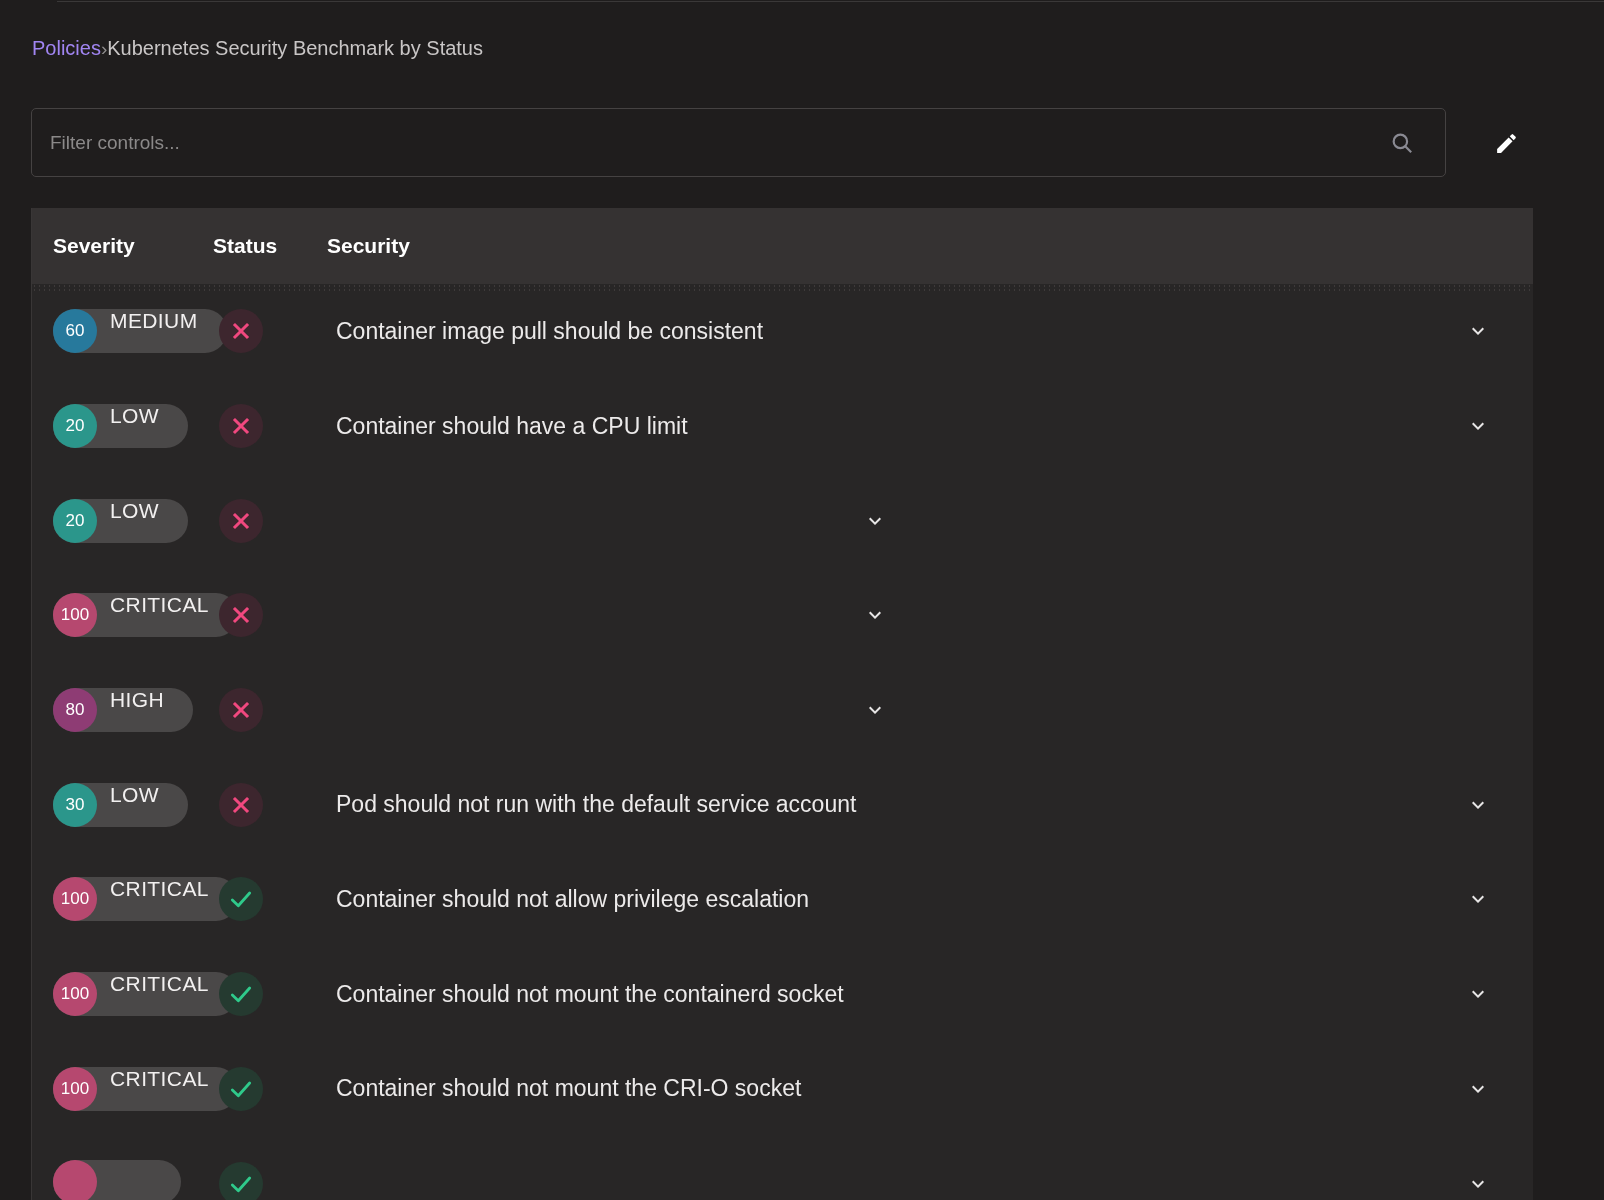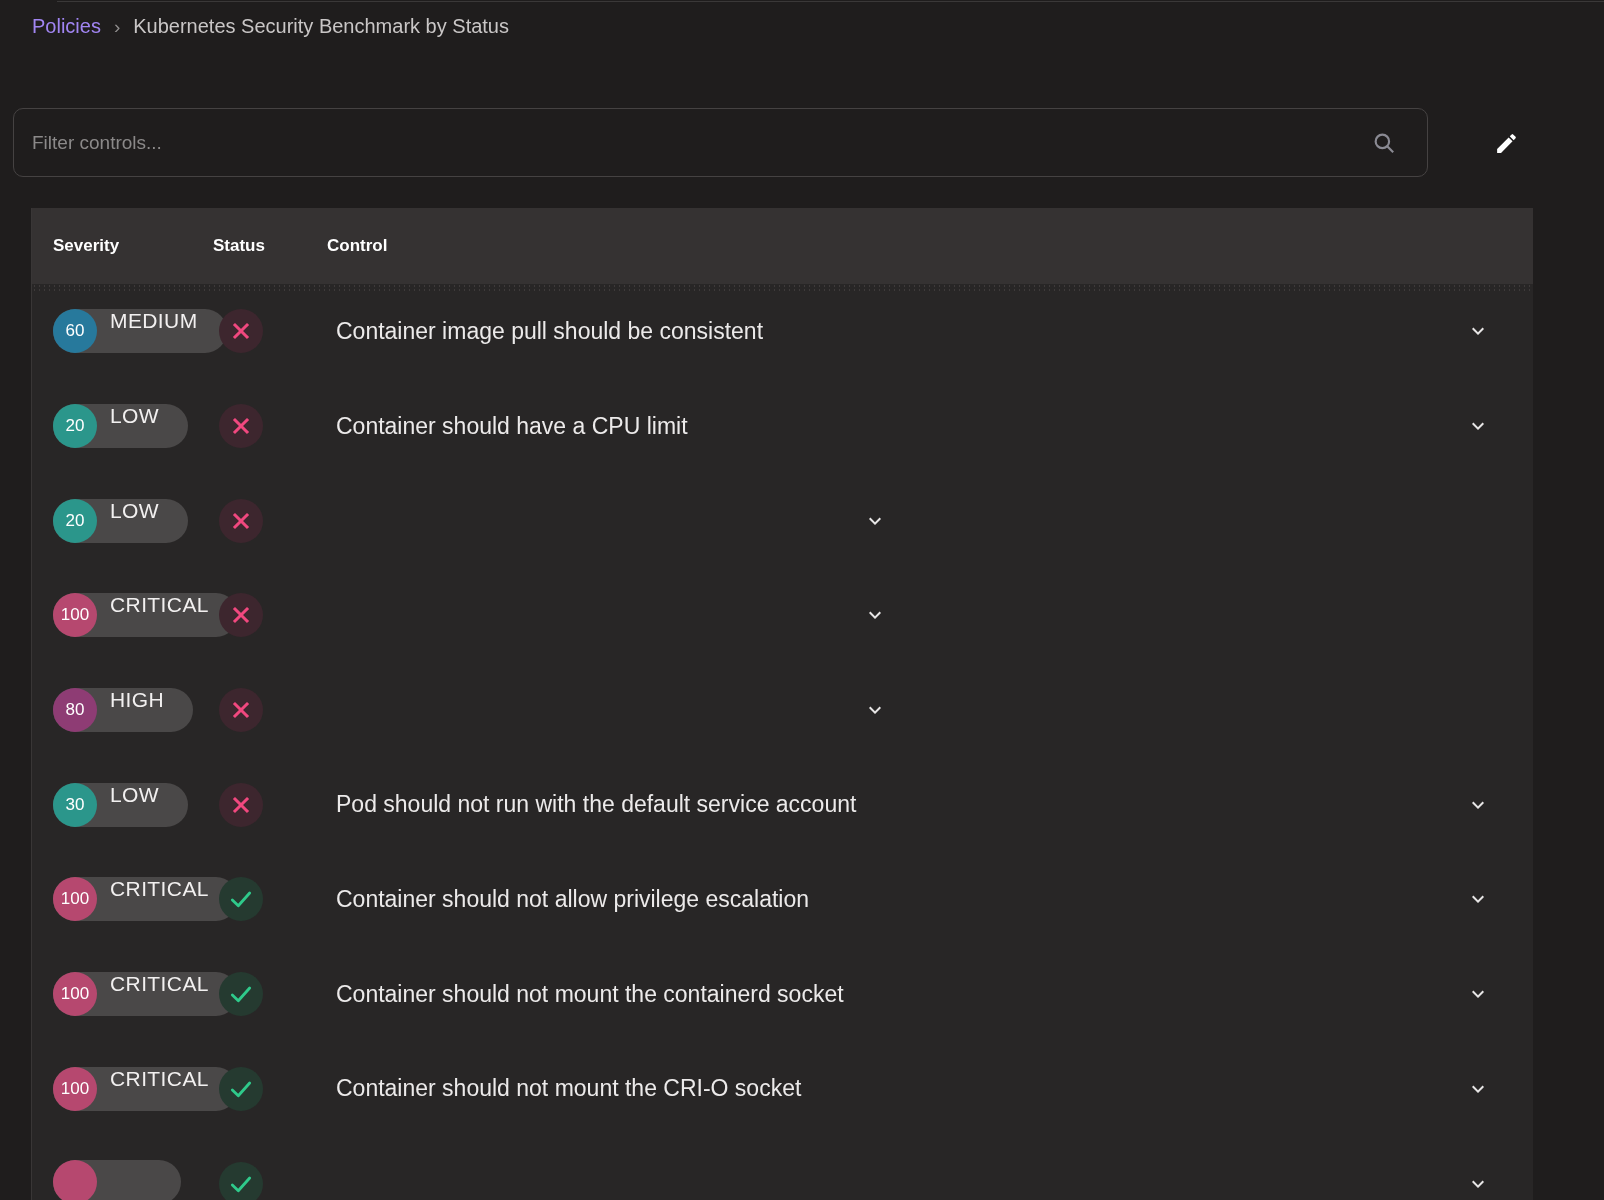--- a/index.html
+++ b/index.html
@@ -9,37 +9,37 @@
     background: var(--page_bg, #1f1d1d);
     font-family: "Liberation Sans", sans-serif;
     position: relative;
   }
   .top-line {
     position: absolute; top: 1px; left: 57px; right: 0;
     height: 1px; background: var(--divider, #3a3838);
   }
   
   .breadcrumb {
-    position: absolute; top: 15px; left: 32px;
-    display: flex; align-items: center; gap: 13px;
+    position: absolute; top: 37px; left: 32px;
+    display: flex; align-items: center; 
     font-size: 20px;
   }
   .breadcrumb a {
     color: var(--accent, #a185f2);
     text-decoration: none; cursor: pointer;
   }
   .breadcrumb .sep { color: #8f8d8d; font-size: 19px; }
   .breadcrumb .current { color: var(--text_title, #c9c6c6); }
 
   
   .filter-input {
-    position: absolute; top: 108px; left: 13px;
+    position: absolute; top: 108px; left: 31px;
     width: 1415px; height: 69px;
     border: 1px solid var(--border, #454242);
-    border-radius: 10px;
+    border-radius: 5px;
     display: flex; align-items: center;
   }
   .filter-input input {
     flex: 1; height: 100%;
     background: transparent; border: none; outline: none;
     padding: 0 16px 0 18px;
     font-size: 19px; color: var(--text_primary, #eceaea);
     font-family: "Liberation Sans", sans-serif;
   }
   .filter-input input::placeholder { color: var(--text_muted, #8b8989); opacity: 1; }
@@ -60,21 +60,21 @@
     border-left: 1px solid #393636;
     overflow: hidden;
   }
   .table-header {
     height: 76px;
     background: var(--header_bg, #353232);
     display: grid;
     grid-template-columns: 160px 114px 1fr 110px;
     align-items: center;
     padding-left: 21px;
-    font-size: 17px; font-weight: bold; color: #ffffff;
+    font-size: 21px; font-weight: bold; color: #ffffff;
   }
   .dotted-band {
     height: 9px;
     background-image: radial-gradient(circle, #3e3a3a 1.1px, transparent 1.1px);
     background-size: 5px 4px;
   }
   .rows { margin-top: -9px; }
   .row {
     height: 94.7px;
     display: grid;
@@ -146,21 +146,21 @@
     <svg width="25" height="25" viewBox="0 0 24 24" fill="#ffffff">
       <path d="M3 17.25V21h3.75L17.81 9.94l-3.75-3.75L3 17.25zM20.71 7.04c.39-.39.39-1.02 0-1.41l-2.34-2.34a.9959.9959 0 0 0-1.41 0l-1.83 1.83 3.75 3.75 1.83-1.83z"></path>
     </svg>
   </span>
 </button>
 
 <div class="table-card">
   <div class="table-header">
     <span>Severity</span>
     <span>Status</span>
-    <span>Control</span>
+    <span>Security</span>
     <span></span>
   </div>
   <div class="dotted-band"></div>
   <div class="rows" id="rows">
   <div class="row">
     <div class="cell-severity">
       <div class="severity-badge">
         <span class="severity-score medium">60</span>
         <span class="severity-label">MEDIUM</span>
       </div>

